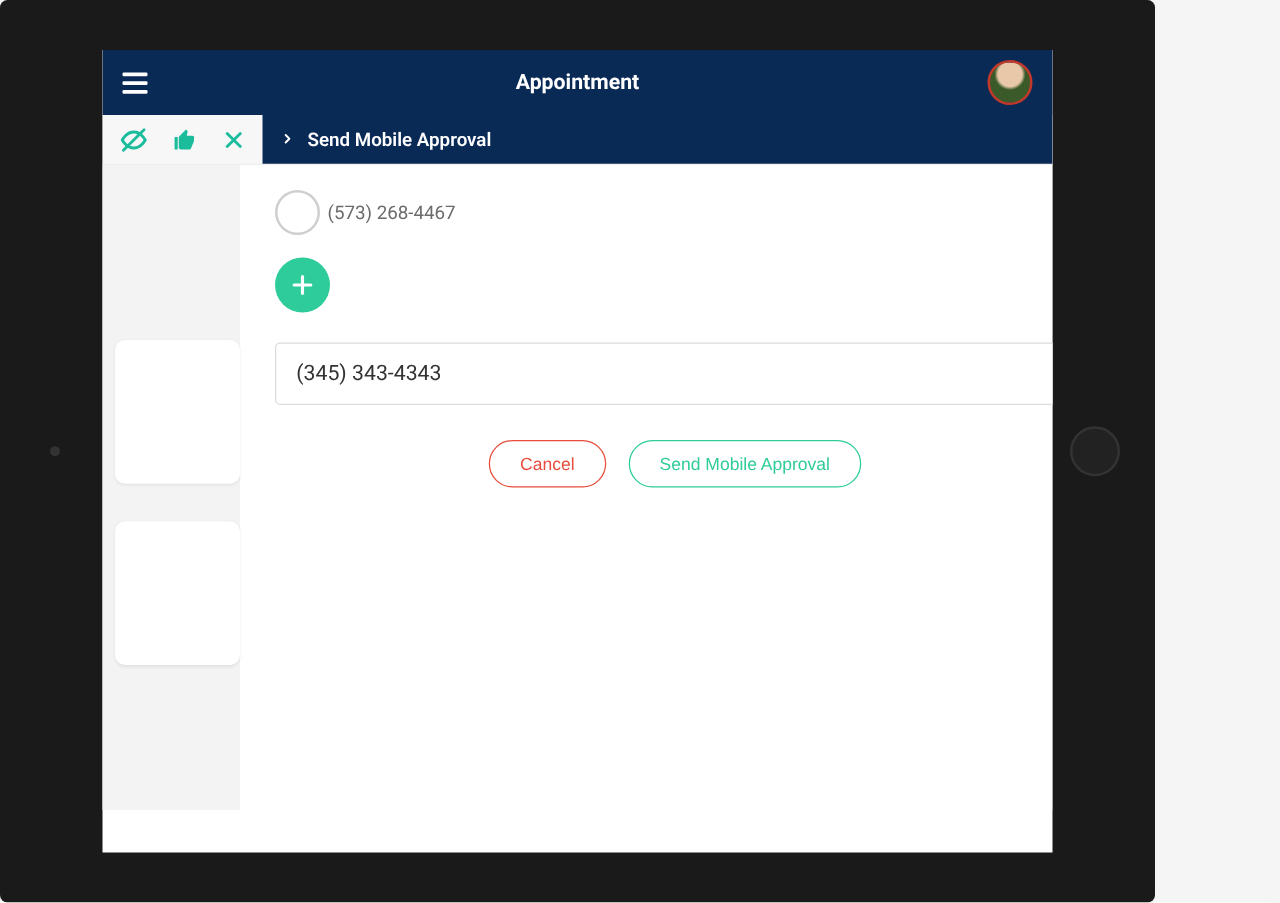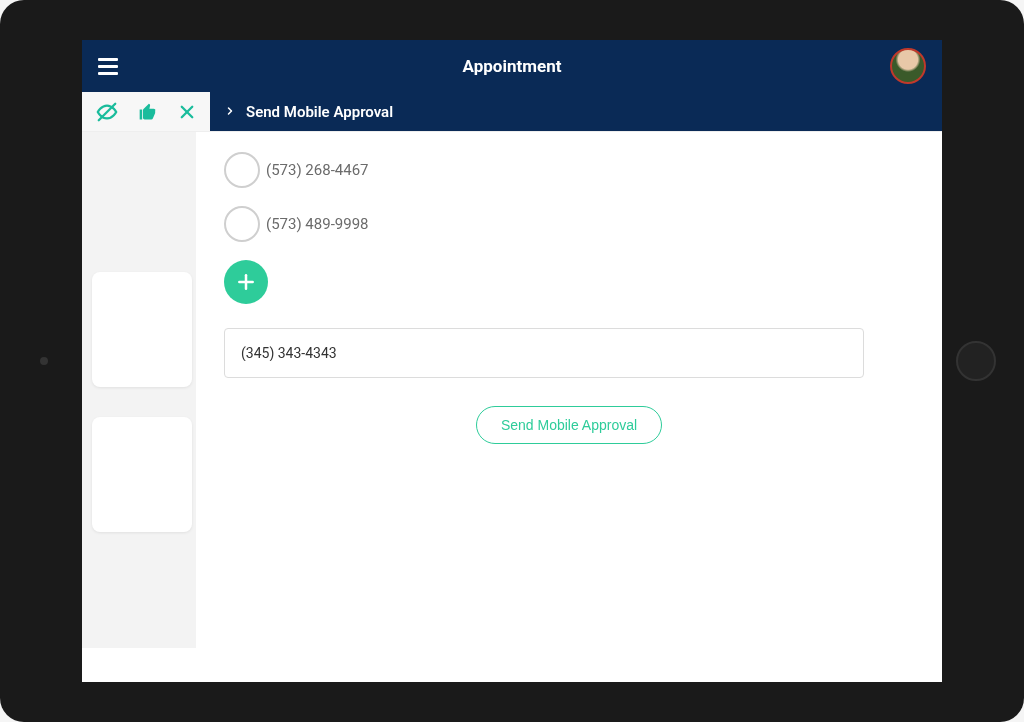--- a/index.html
+++ b/index.html
@@ -5,24 +5,24 @@
   * { box-sizing: border-box; margin: 0; padding: 0; }
   body {
     font-family: -apple-system, BlinkMacSystemFont, "Segoe UI", Roboto, Helvetica, Arial, sans-serif;
     background: #f5f5f5;
     width: 1024px;
     height: 722px;
     overflow: hidden;
   }
   
   .device-frame {
-    width: 1024px;
+    width: 924px;
     height: 722px;
     background: #1a1a1a;
-    border-radius: 24px;
+    border-radius: 6px;
     position: relative;
     padding: 40px 82px;
   }
   .device-home {
     position: absolute;
     right: 28px;
     top: 50%;
     transform: translateY(-50%);
     width: 40px;
     height: 40px;
@@ -181,21 +181,21 @@
     margin-top: 6px;
     margin-bottom: 24px;
   }
   .add-btn svg { display:block; }
   .phone-input {
     width: 640px;
     height: 50px;
     border: 1px solid #dcdcdc;
     border-radius: 4px;
     padding: 0 16px;
-    font-size: 14px;
+    font-size: 17px;
     color: #333;
     font-family: inherit;
   }
   .btn-row {
     display: flex;
     justify-content: center;
     gap: 18px;
     margin-top: 28px;
   }
   .btn {
@@ -272,37 +272,34 @@
         <div class="gutter-card"></div>
       </div>
 
       <div class="main-panel">
 
         <div class="phone-row">
           <div class="radio"></div>
           <span class="phone-text">(573) 268-4467</span>
         </div>
 
-        <div class="phone-row">
-          <div class="radio"></div>
-          <span class="phone-text">(573) 489-9998</span>
-        </div>
 
         <div class="add-btn">
           <span>
             <svg width="20" height="20" viewBox="0 0 24 24" fill="none" stroke="#fff" stroke-width="3" stroke-linecap="round">
               <line x1="12" y1="4" x2="12" y2="20"></line>
               <line x1="4" y1="12" x2="20" y2="12"></line>
             </svg>
           </span>
         </div>
 
         <input class="phone-input" type="text" value="(345) 343-4343" style="">
 
         <div class="btn-row">
+          <button class="btn btn-cancel">Cancel</button>
           <button class="btn btn-send">Send Mobile Approval</button>
         </div>
 
       </div>
     </div>
 
   </div>
 </div>
 
 </body></html>

